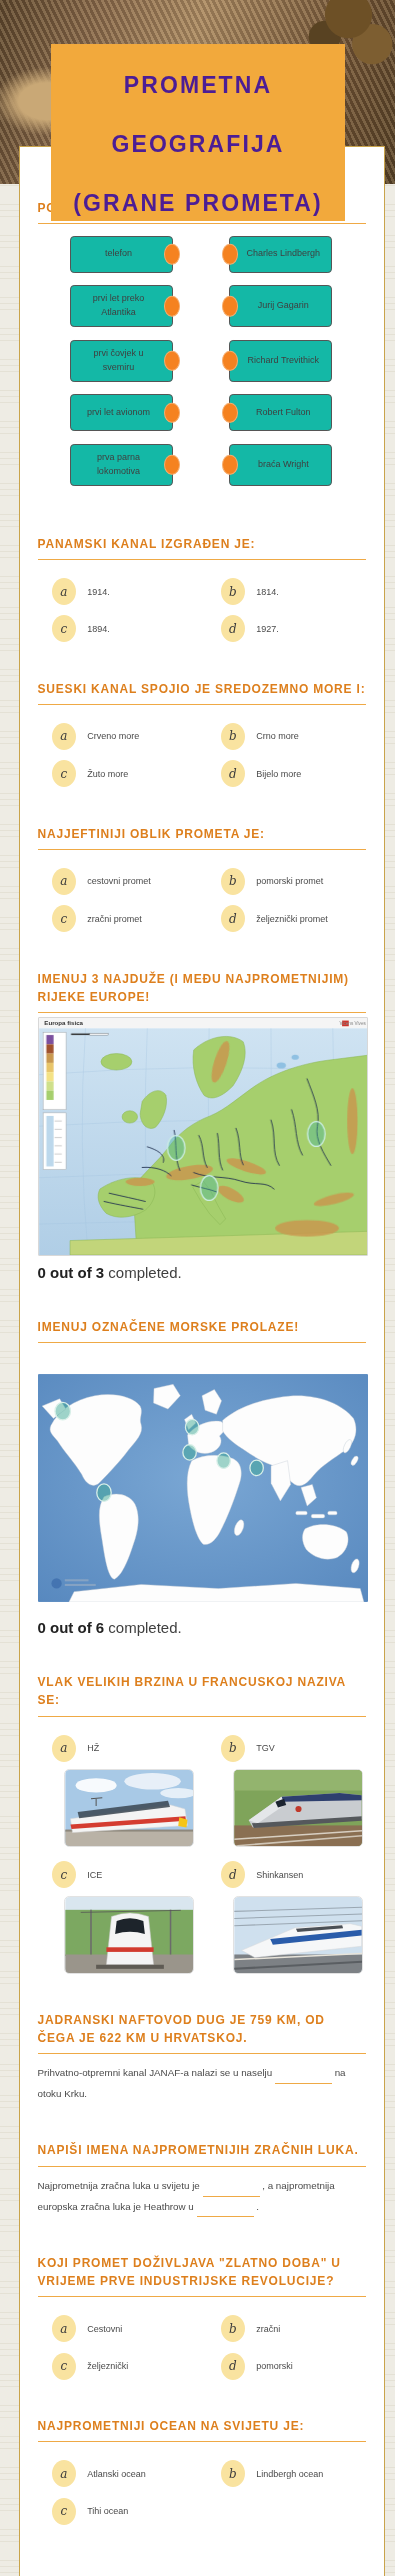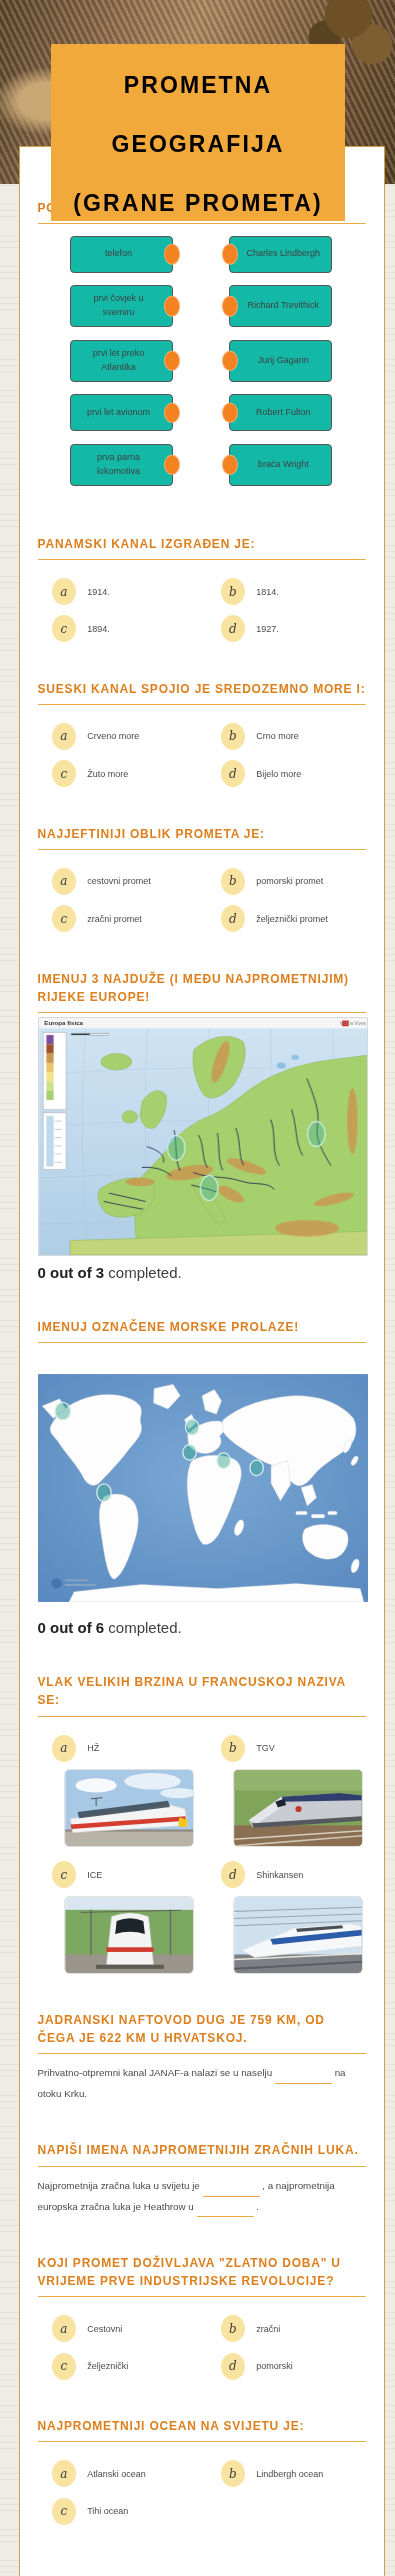--- a/index.html
+++ b/index.html
@@ -21,21 +21,21 @@
       radial-gradient(72px 46px at 12% 55%, #c9a876 0 40%, rgba(0,0,0,0) 75%),
       repeating-linear-gradient(64deg, rgba(214,184,140,.28) 0 2.6px, rgba(90,66,40,.25) 2.6px 5.7px),
       linear-gradient(105deg, #4f3c27 0%, #83654a 24%, #a98a64 46%, #8d6f4e 62%, #64492f 82%, #46351f 100%);
   }
   .title-box {
     position:absolute; top:44px; left:50%; transform:translateX(-50%);
     width:294px; height:177px; background:#f2a93c; z-index:6;
     display:flex; flex-direction:column; align-items:center; justify-content:center; gap:12.4px;
   }
   .title-box .tl {
-    color:#000000; font-size:23px; font-weight:bold; letter-spacing:2.1px; line-height:1;margin-top:24px;
+    color:#4c1d95; font-size:23px; font-weight:bold; letter-spacing:2.1px; line-height:1;margin-top:24px;
   }
 
   
   .sheet {
     position:relative; z-index:2; margin:-38px 11.3px 0 19px;
     height:3944px; overflow:hidden;
     background:#ffffff; border:0.5px solid #c9a44b;
     padding:52px 17.5px 12.4px 17.5px;
   }
 
@@ -114,36 +114,36 @@
               <span>telefon</span>
               <span class="dot r"></span>
             </div>
           <div class="mbox right">
               <span class="dot l"></span>
               <span>Charles Lindbergh</span>
             </div>
         </div>
         <div class="mrow">
           <div class="mbox">
+              <span>prvi let preko Atlantika</span>
+              <span class="dot r"></span>
+            </div>
+          <div class="mbox right">
+              <span class="dot l"></span>
+              <span>Jurij Gagarin</span>
+            </div>
+        </div>
+        <div class="mrow">
+          <div class="mbox">
               <span>prvi čovjek u svemiru</span>
               <span class="dot r"></span>
             </div>
           <div class="mbox right">
               <span class="dot l"></span>
               <span>Richard Trevithick</span>
-            </div>
-        </div>
-        <div class="mrow">
-          <div class="mbox">
-              <span>prvi let preko Atlantika</span>
-              <span class="dot r"></span>
-            </div>
-          <div class="mbox right">
-              <span class="dot l"></span>
-              <span>Jurij Gagarin</span>
             </div>
         </div>
         <div class="mrow">
           <div class="mbox">
               <span>prvi let avionom</span>
               <span class="dot r"></span>
             </div>
           <div class="mbox right">
               <span class="dot l"></span>
               <span>Robert Fulton</span>

